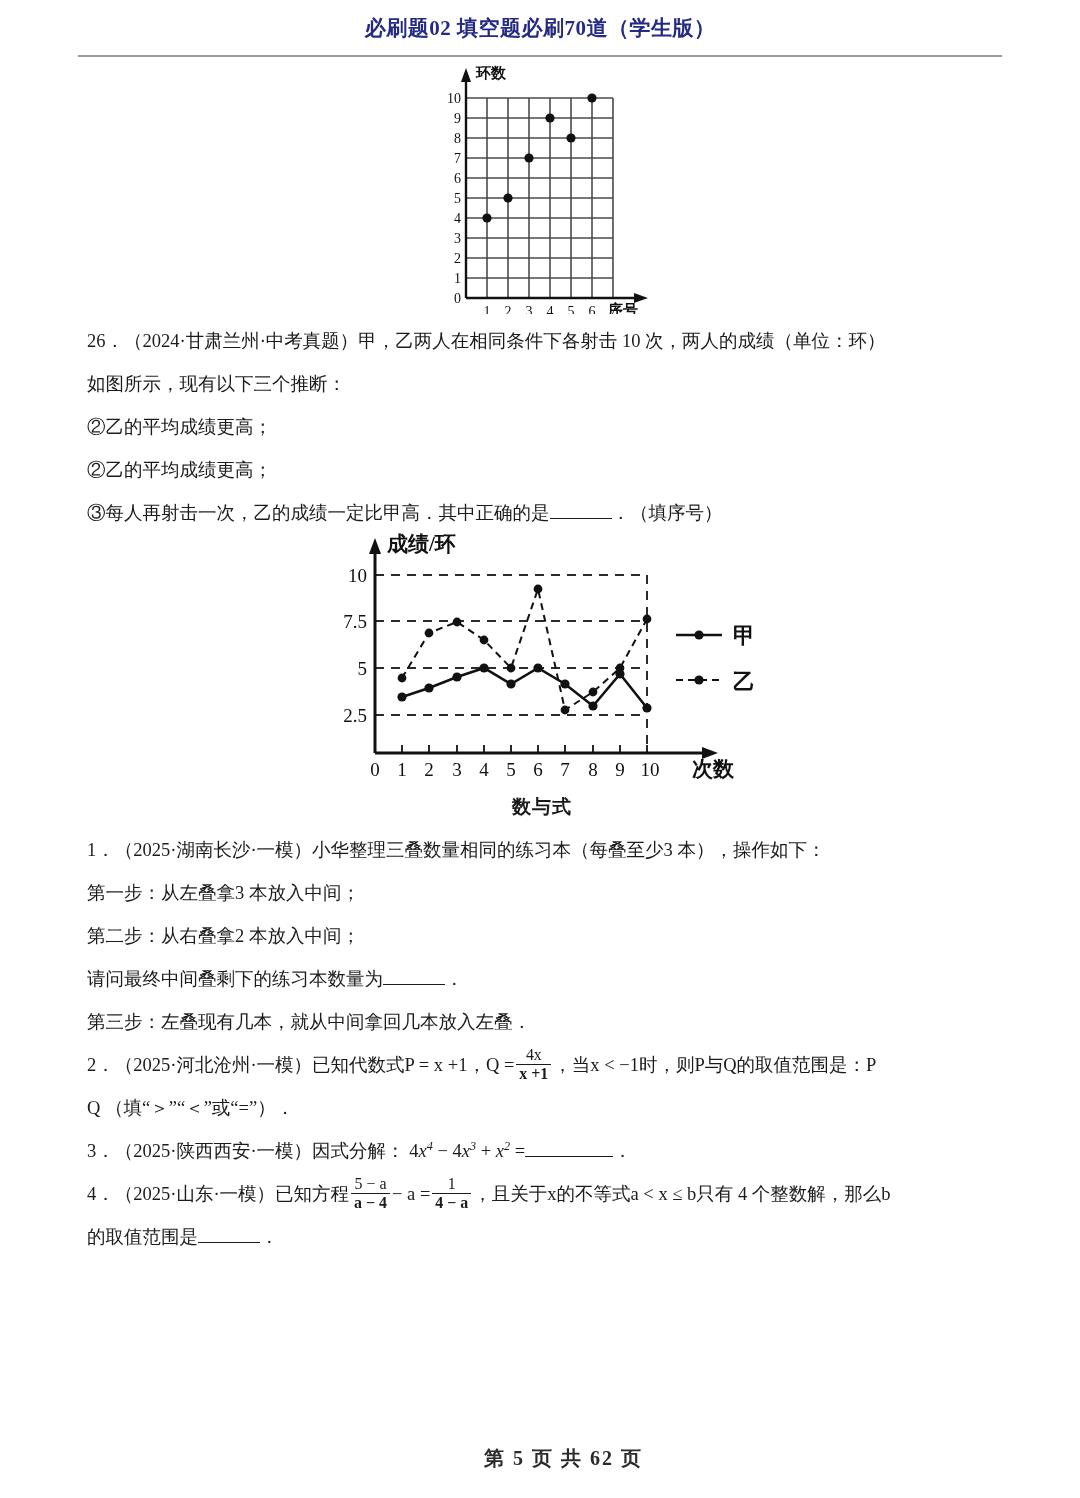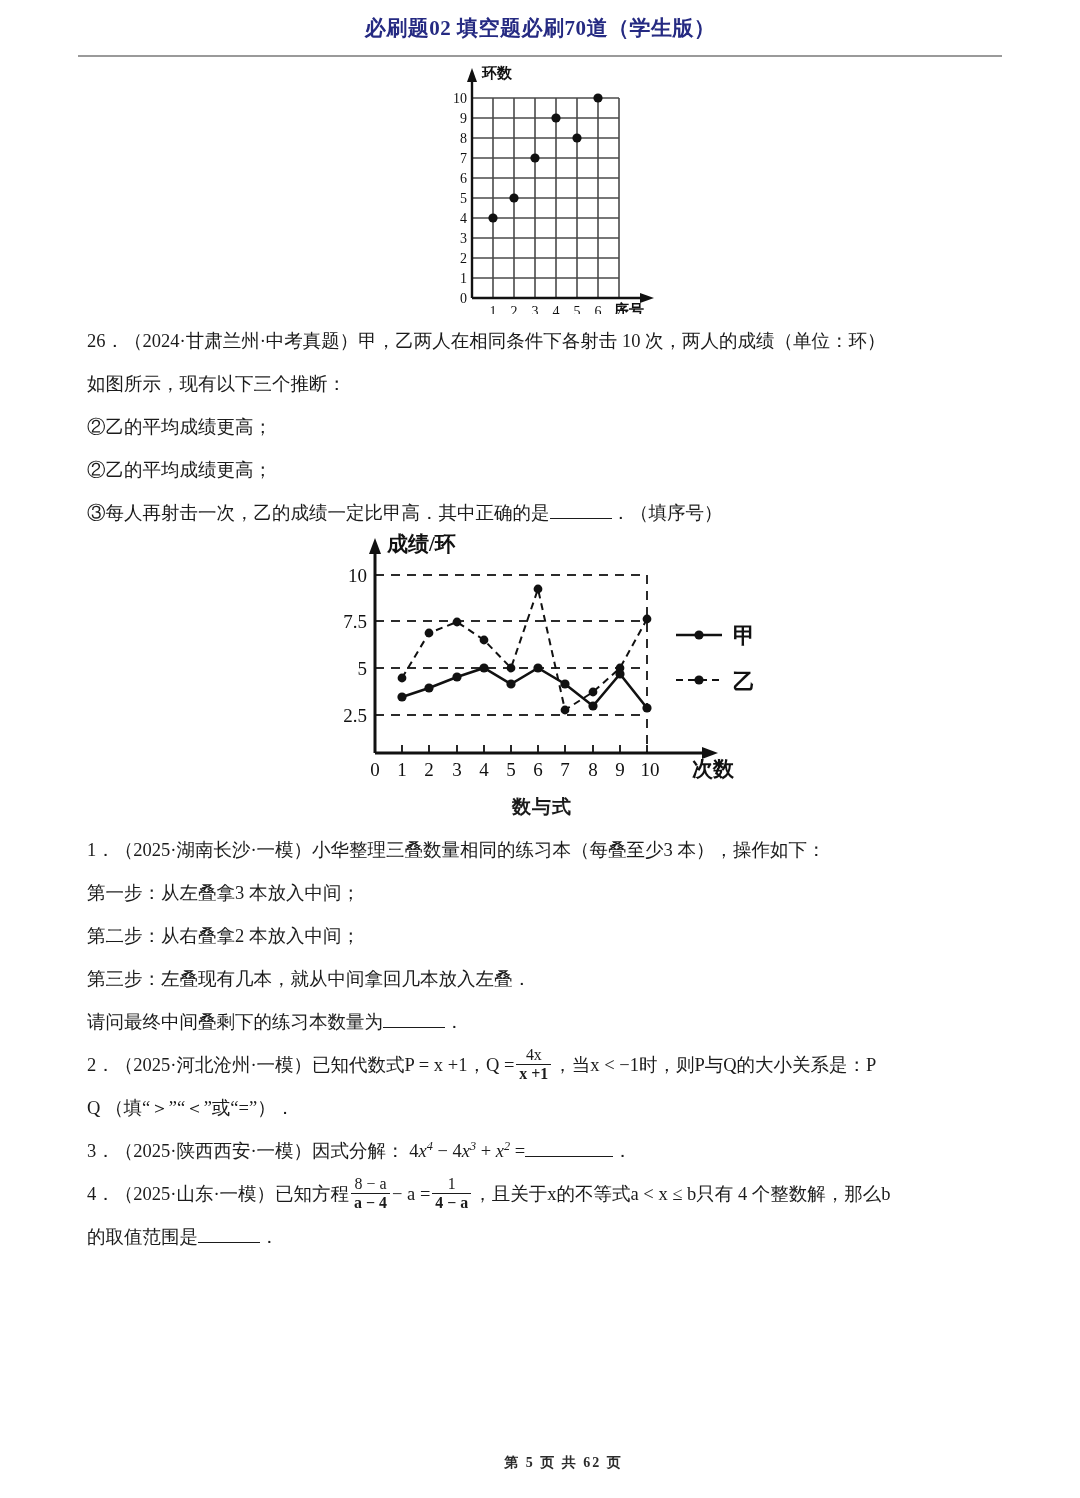--- a/index.html
+++ b/index.html
@@ -93,41 +93,40 @@
   .frac .num { display: block; padding: 0 3px; border-bottom: 1.2px solid #1b1b1b; }
   .frac .den { display: block; padding: 0 3px; font-weight: bold; }
 
   
   .fig1-wrap {
     position: absolute;
     top: 62px;
     left: 0;
     width: 1080px;
     height: 252px;
-    padding-left: 6px;
   }
   
   .fig2-wrap {
     position: absolute;
     top: 528px;
     left: 0;
     width: 962px;
     height: 262px;
   }
 
   svg text { font-family: "Liberation Serif", "DejaVu Serif", serif; }
 
   
   .footer {
     position: absolute;
     bottom: 26px;
     left: 0;
     width: 1080px;
     text-align: center;
-    font-size: 14px;
+    font-size: 20px;
     font-weight: bold;
     letter-spacing: 2px;
     color: #2b2b2b;
     font-family: "Liberation Serif", "DejaVu Serif", serif;
     padding-left: 47px;
   }
 </style>
 </head>
 <body>
 
@@ -331,40 +330,40 @@
       <span>③每人再射击一次，乙的成绩一定比甲高．其中正确的是</span><span class="blank"></span><span>．（填序号）</span>
     </div>
 
     <div style="height:250px"></div>
 
     <div class="section-head">数与式</div>
 
     <div class="para">1．（2025·湖南长沙·一模）小华整理三叠数量相同的练习本（每叠至少3 本），操作如下：</div>
     <div class="para">第一步：从左叠拿3 本放入中间；</div>
     <div class="para">第二步：从右叠拿2 本放入中间；</div>
+    <div class="para">
+      <span>请问最终中间叠剩下的练习本数量为</span><span class="blank"></span><span>．</span>
+    </div>
     <div class="para">第三步：左叠现有几本，就从中间拿回几本放入左叠．</div>
-    <div class="para">
-      <span>请问最终中间叠剩下的练习本数量为</span><span class="blank"></span><span>．</span>
-    </div>
-
-    <div class="para">
-      <span>2．（2025·河北沧州·一模）已知代数式</span><span class="v">P = x +1</span><span>，</span><span class="v">Q =</span><span class="frac"><span class="num v">4x</span><span class="den v">x +1</span></span><span>，当</span><span class="v">x &lt; −1</span><span>时，则</span><span class="v">P</span><span>与</span><span class="v">Q</span><span>的大小关系是：</span><span class="v">P</span>
+
+    <div class="para">
+      <span>2．（2025·河北沧州·一模）已知代数式</span><span class="v">P = x +1</span><span>，</span><span class="v">Q =</span><span class="frac"><span class="num v">4x</span><span class="den v">x +1</span></span><span>，当</span><span class="v">x &lt; −1</span><span>时，则</span><span class="v">P</span><span>与</span><span class="v">Q</span><span>的取值范围是：</span><span class="v">P</span>
     </div>
     <div class="para">
       <span class="v">Q</span> <span>（填“＞”“＜”或“=”）．</span>
     </div>
 
     <div class="para">
       <span>3．（2025·陕西西安·一模）因式分解：</span>
       <span class="v">4<i class="v">x</i><sup class="ex">4</sup> − 4<i class="v">x</i><sup class="ex">3</sup> + <i class="v">x</i><sup class="ex">2</sup> =</span><span class="blank wide"></span><span>．</span>
     </div>
 
 
     <div class="para">
-      <span>4．（2025·山东·一模）已知方程</span><span class="frac"><span class="num">8 − a</span><span class="den">a − 4</span></span><span>− a =</span><span class="frac"><span class="num">1</span><span class="den">4 − a</span></span><span>，且关于</span><span class="v">x</span><span>的不等式</span><span class="v">a &lt; x ≤ b</span><span>只有 4 个整数解，那么</span><span class="v">b</span>
+      <span>4．（2025·山东·一模）已知方程</span><span class="frac"><span class="num">5 − a</span><span class="den">a − 4</span></span><span>− a =</span><span class="frac"><span class="num">1</span><span class="den">4 − a</span></span><span>，且关于</span><span class="v">x</span><span>的不等式</span><span class="v">a &lt; x ≤ b</span><span>只有 4 个整数解，那么</span><span class="v">b</span>
     </div>
     <div class="para">
       <span>的取值范围是</span><span class="blank"></span><span>．</span>
     </div>
 
   </div>
 
   <div class="footer">第 5 页 共 62 页</div>
 
 </div>

